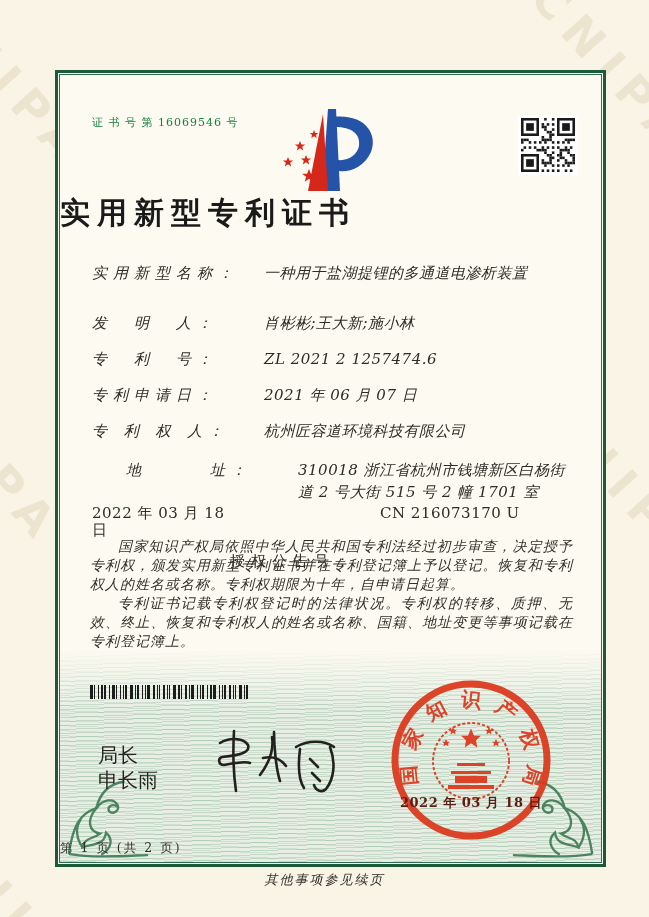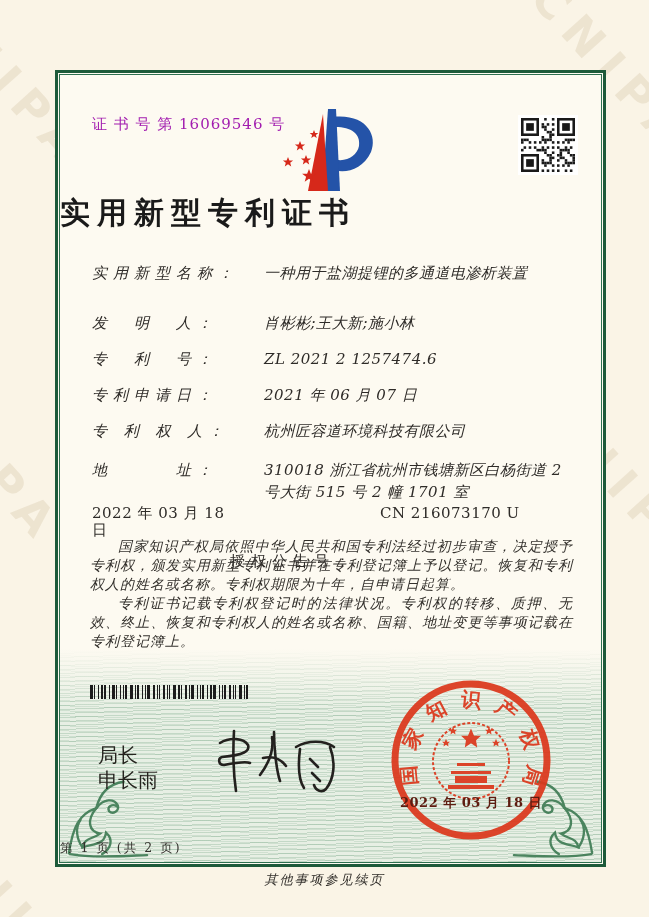--- a/index.html
+++ b/index.html
@@ -41,34 +41,34 @@
   .guilloche::before{
     content:"";position:absolute;left:0;right:0;top:0;height:60px;
     background:linear-gradient(180deg,#fdfaf1 0%,rgba(253,250,241,0) 100%);
   }
   .flourish{position:absolute;bottom:3px;width:88px;height:88px;}
   .flourish.left{left:3px;}
   .flourish.right{right:3px;transform:scaleX(-1);}
   
   .cert-no{
     position:absolute;left:32px;top:40px;
-    font-size:15px;color:#a21caf;letter-spacing:1px;
+    font-size:11px;color:#15803d;letter-spacing:1px;
   }
   .logo{position:absolute;left:202px;top:30px;width:130px;height:90px;}
   .qr{position:absolute;left:458px;top:40px;width:54px;height:54px;background:#fff;padding:3px;}
   .qr svg{display:block;width:54px;height:54px;}
   .cert-title{
     position:absolute;left:0;right:0;top:118px;text-align:left;
     font-size:30px;font-weight:bold;color:#1a1a1a;letter-spacing:7px;
   }
   
   .fields{position:absolute;left:32px;right:24px;top:190px;font-size:15px;color:#2e2b28;}
   .f-row{line-height:17px;margin-bottom:19px;display:flex;font-style:italic;}
   .f-row.name{margin-bottom:33px;}
-  .f-row.addr{line-height:22px;margin-bottom:2px;}
+  .f-row.addr{line-height:22px;margin-bottom:2px;margin-left:34px;}
   .f-label{flex:0 0 172px;letter-spacing:6px;white-space:nowrap;}
   .f-value{flex:1;letter-spacing:0.5px;}
   .grant-row{display:flex;line-height:17px;}
   .grant-row .f-value.fixed{flex:0 0 138px;}
   .grant-row .f-label.second{flex:0 0 150px;margin-top:48px;}
   
   .body-text{
     position:absolute;left:30px;right:28px;top:462px;
     font-size:14px;line-height:19px;color:#33302c;
     font-style:italic;letter-spacing:1px;text-align:justify;

